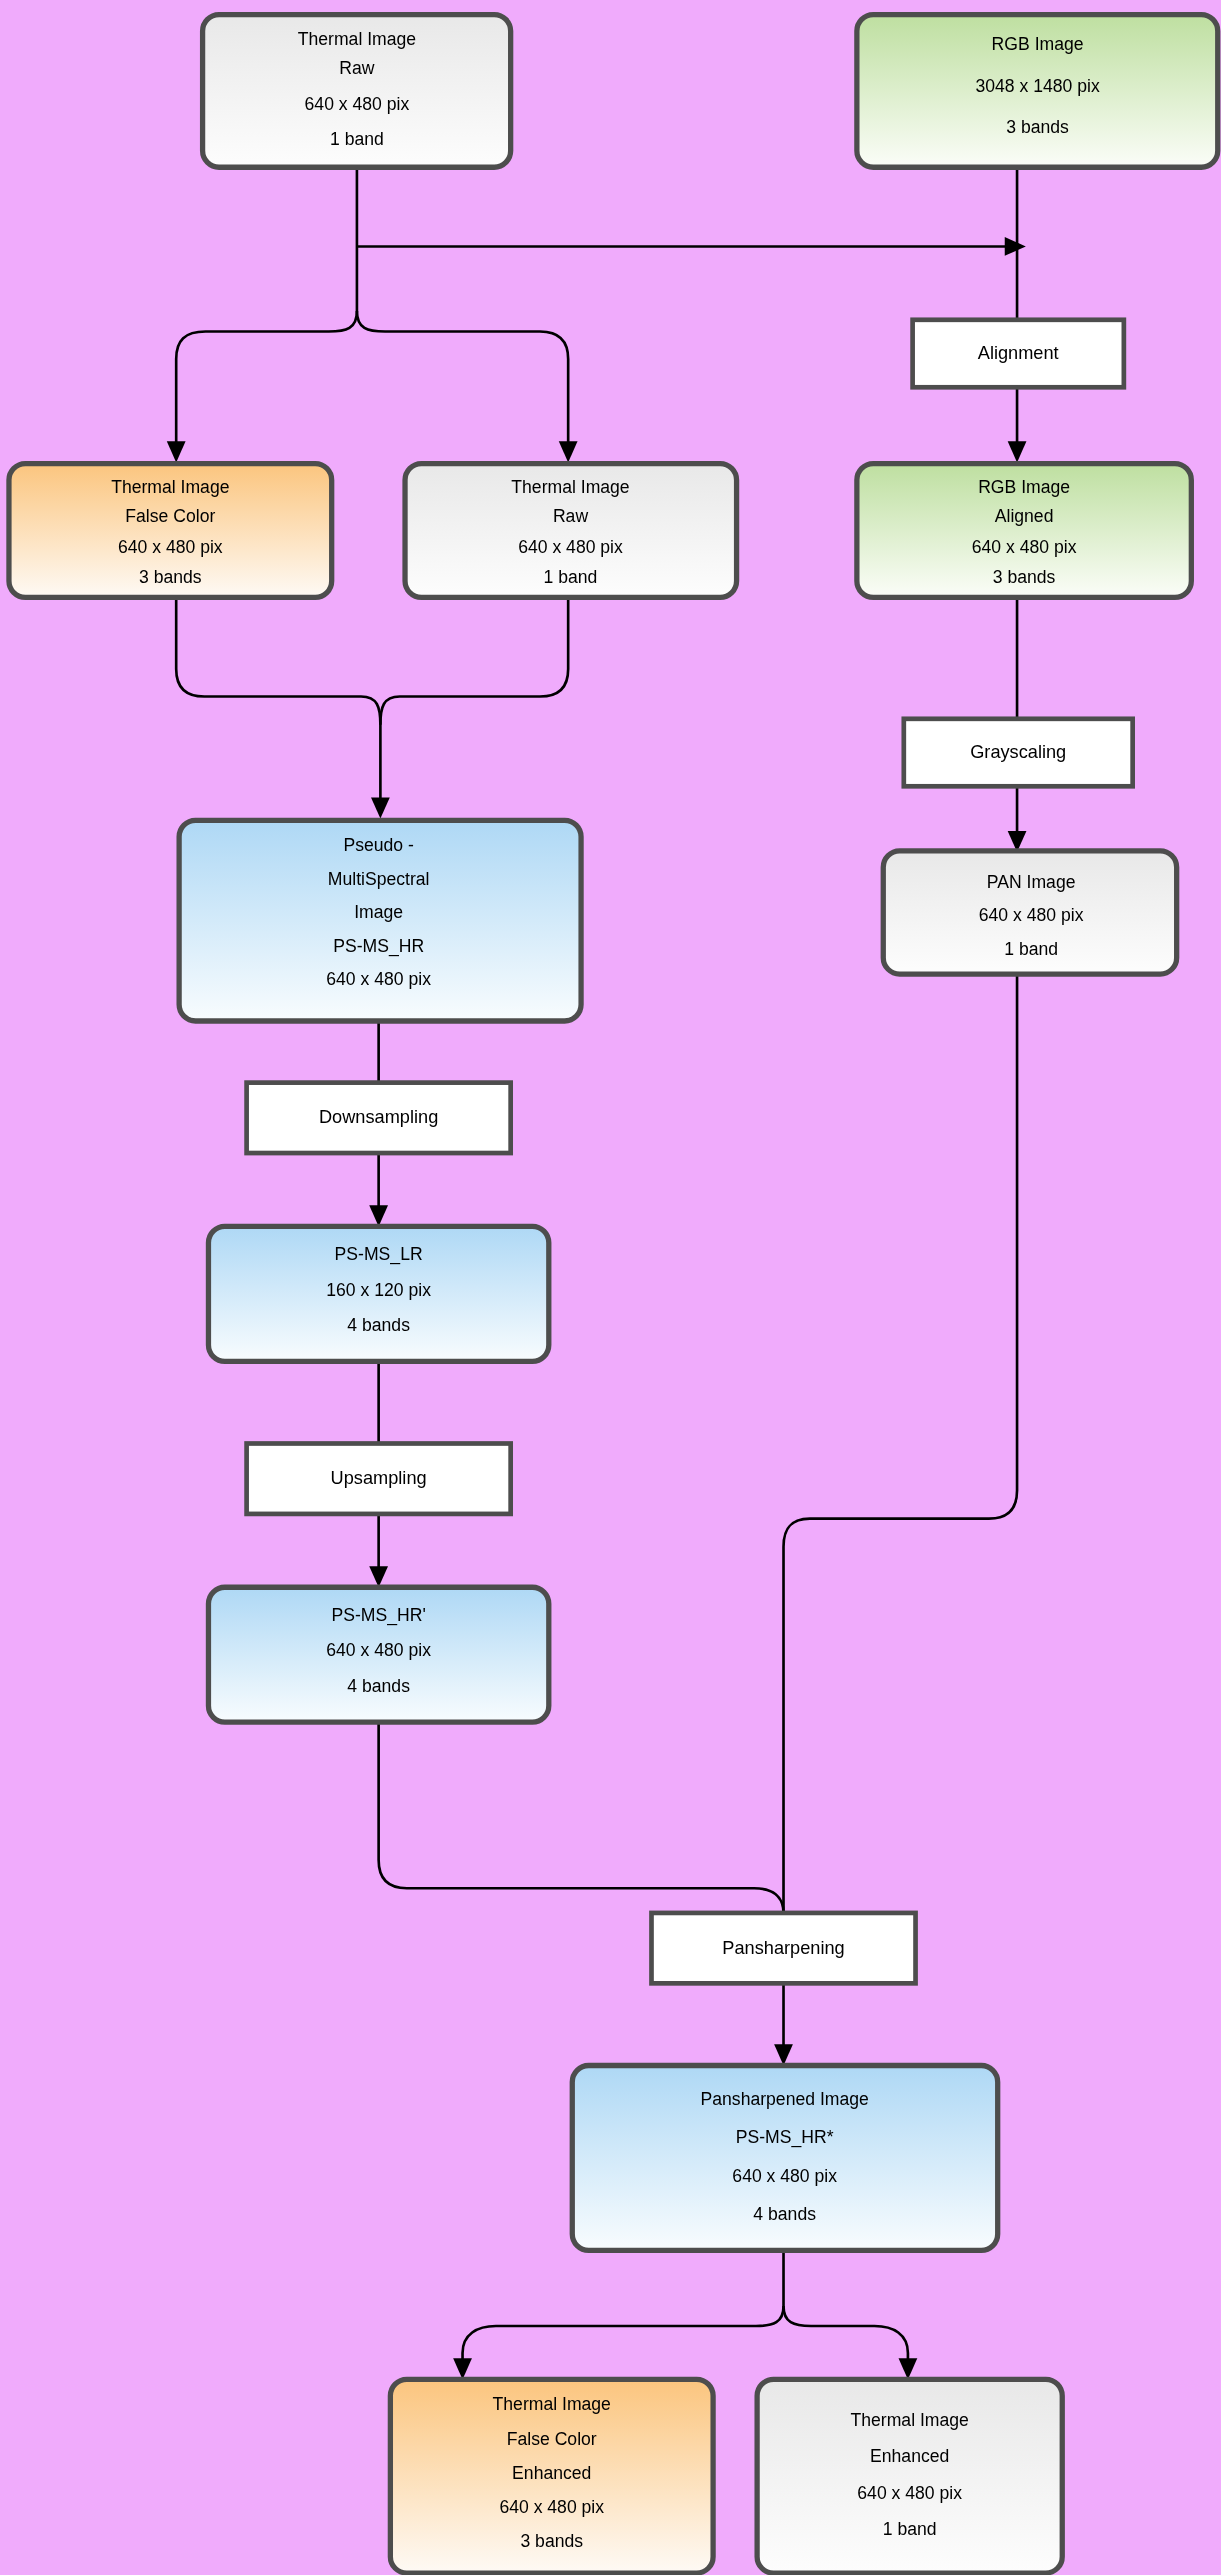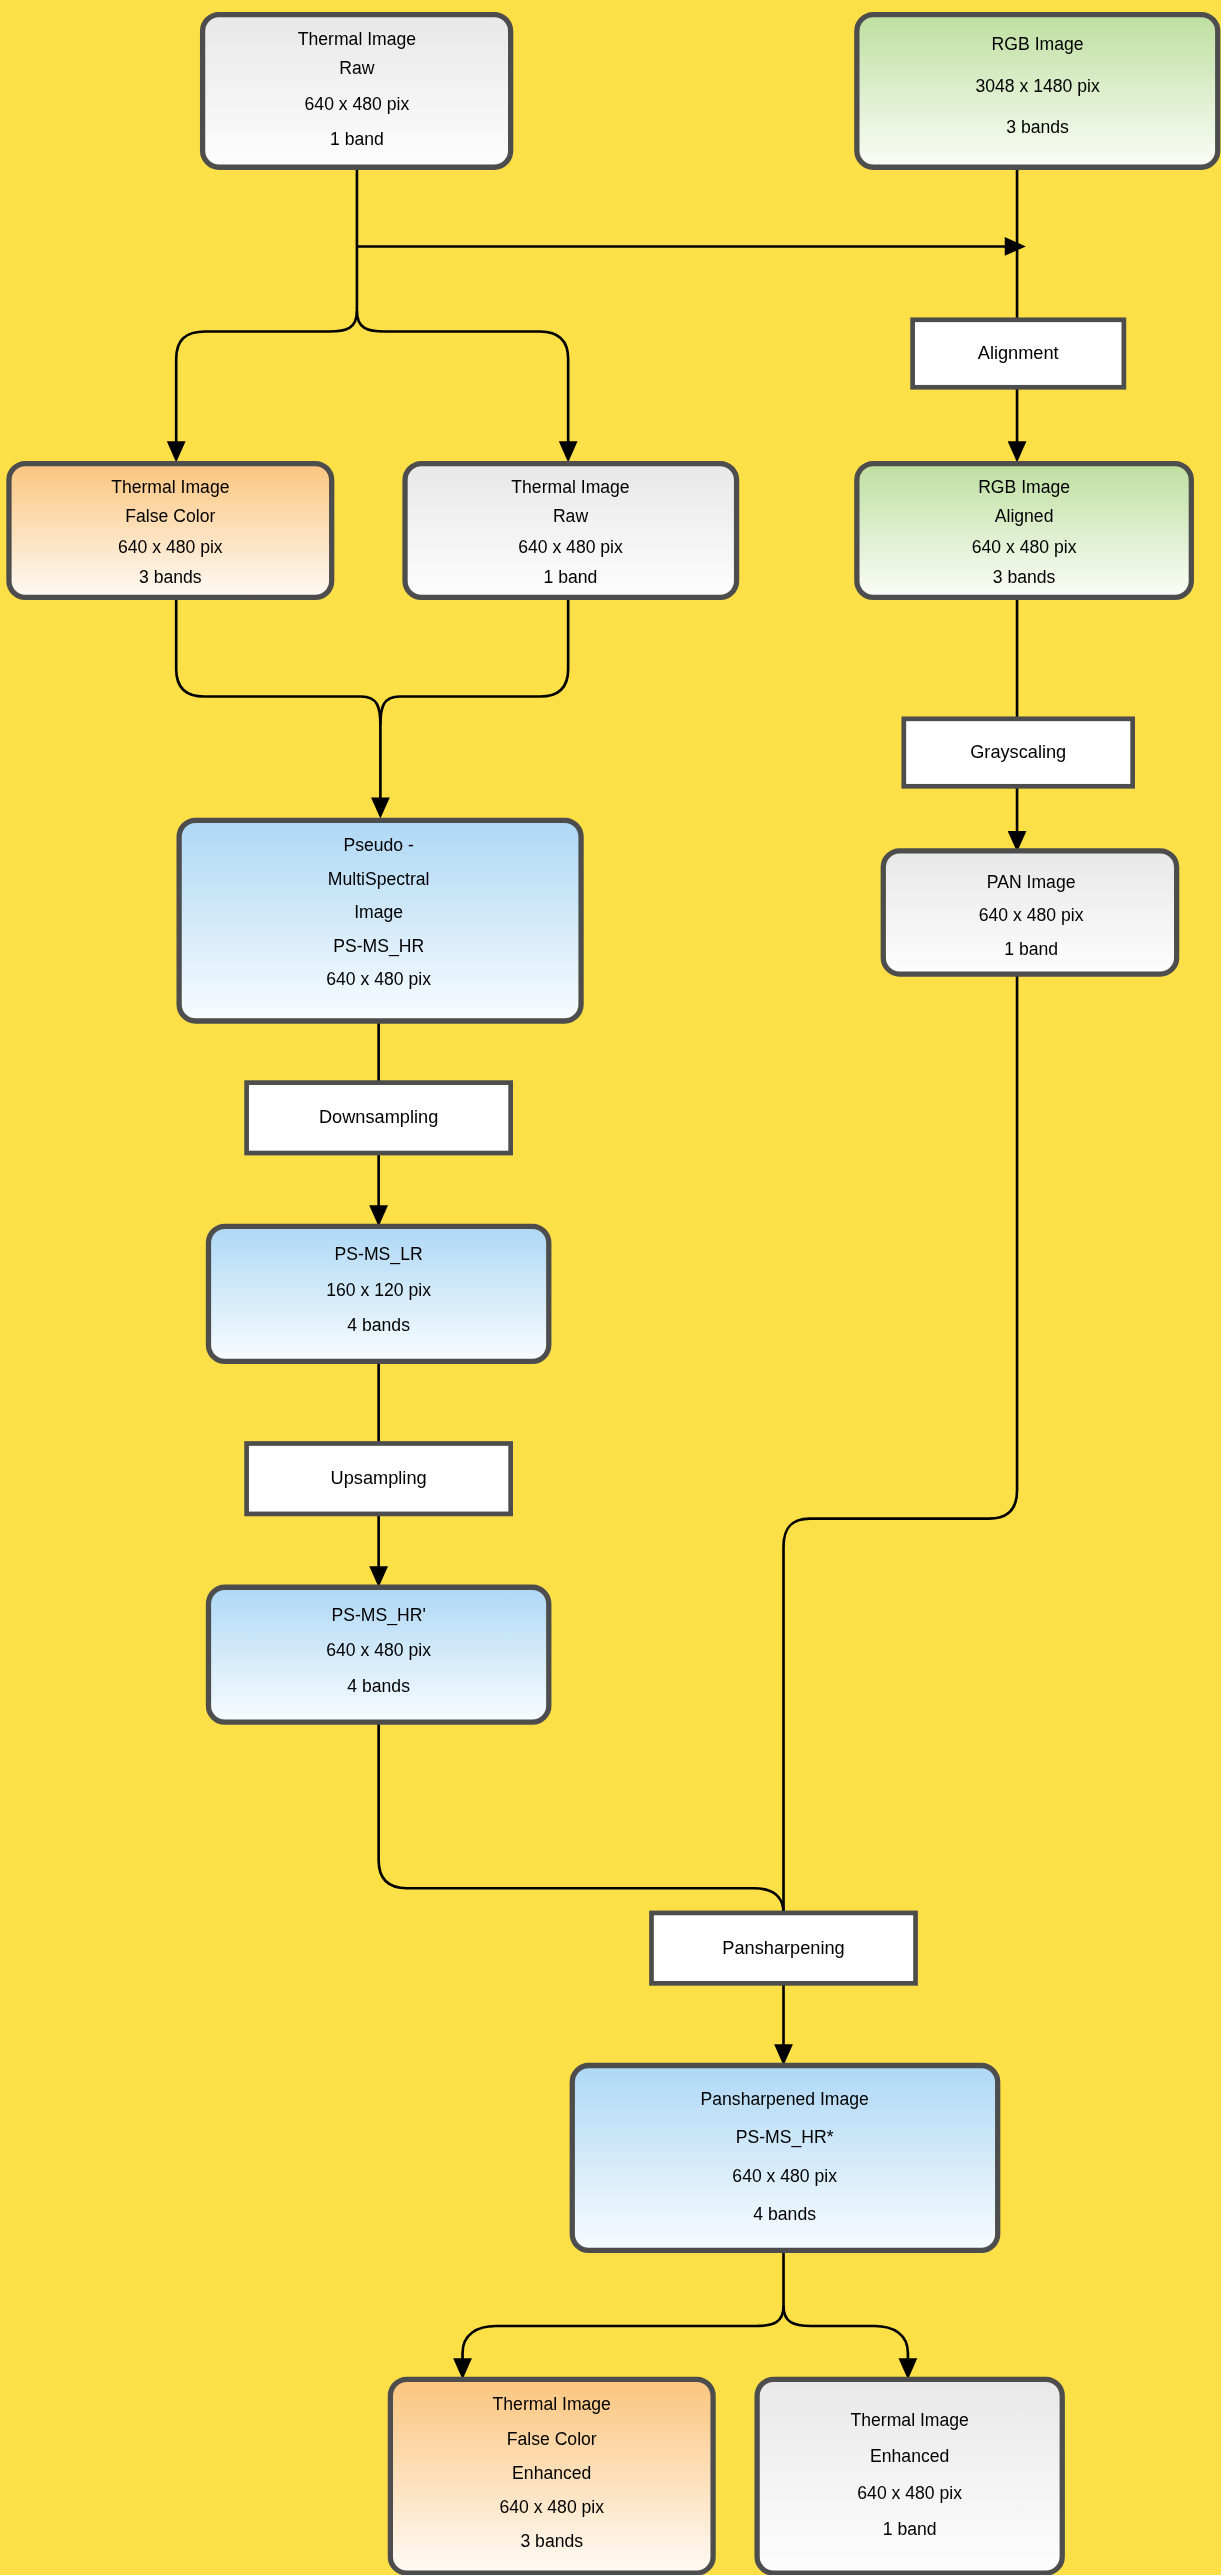--- a/index.html
+++ b/index.html
@@ -7,21 +7,21 @@
     padding: 0;
     background: #ffffff;
   }
   body {
     font-family: "Liberation Sans", sans-serif;
   }
   #canvas {
     position: relative;
     width: 1222px;
     height: 2576px;
-    background: #fde047;
+    background: #f0abfc;
     overflow: hidden;
   }
   svg.flow {
     position: absolute;
     left: 0;
     top: 0;
     width: 1222px;
     height: 2576px;
   }
   .node-text {

